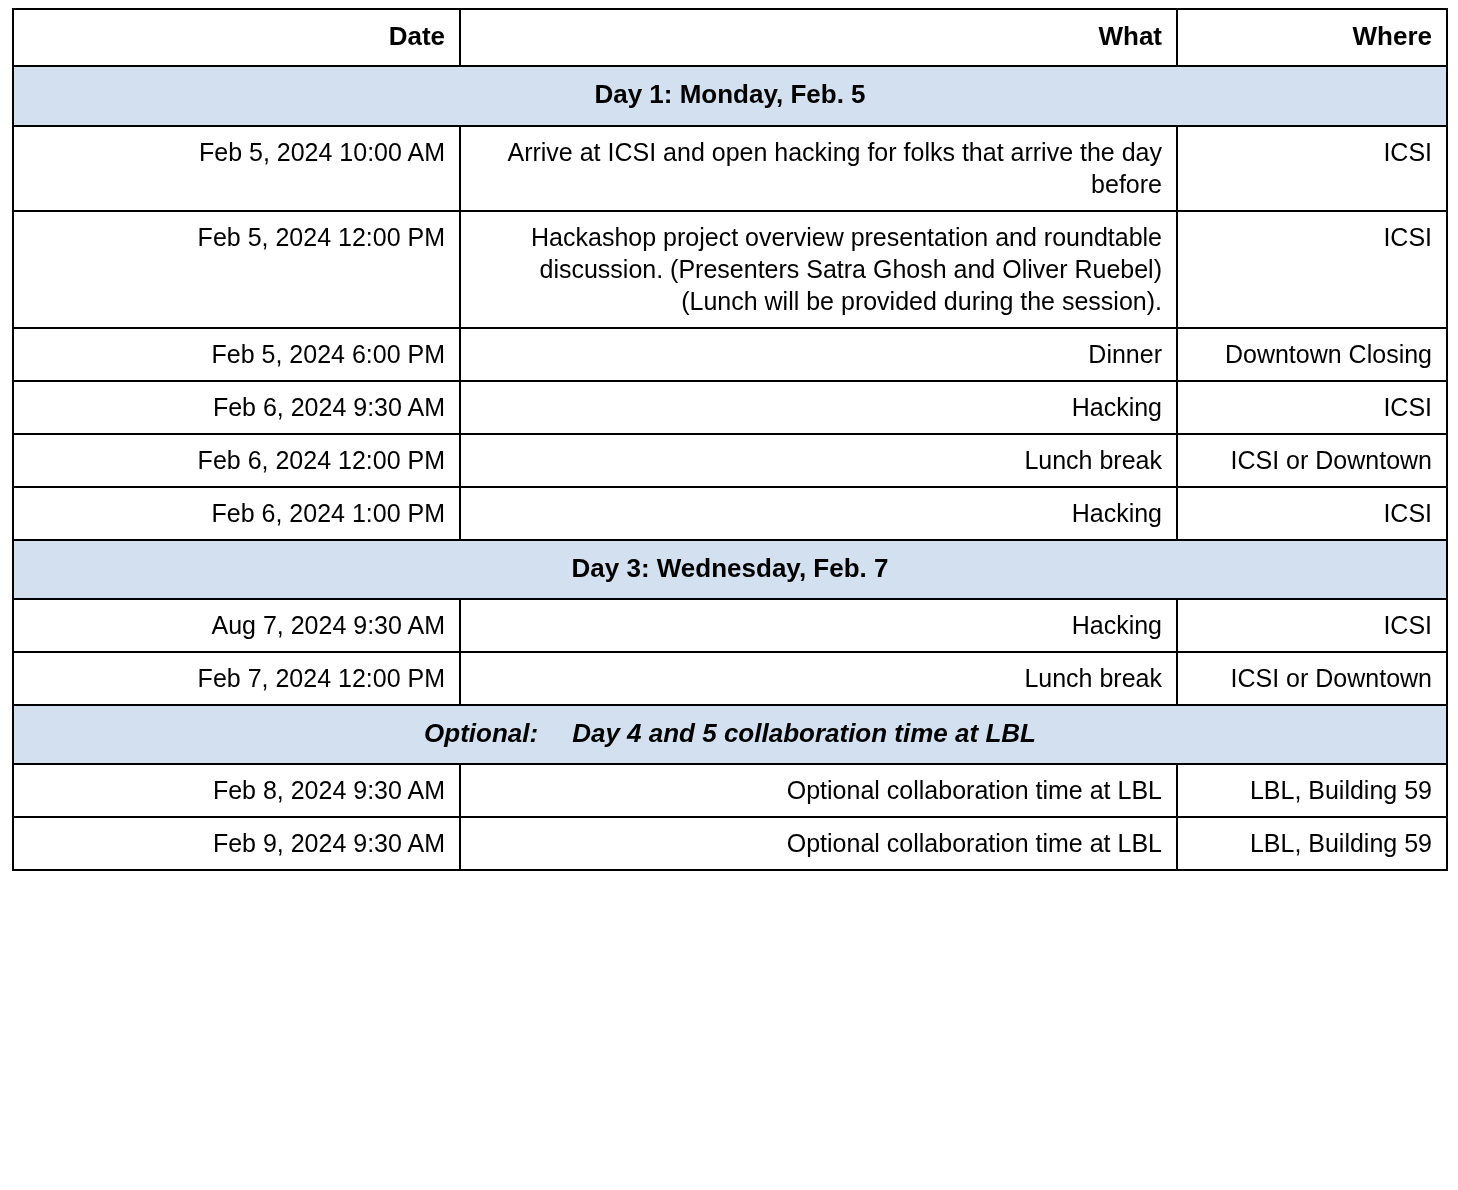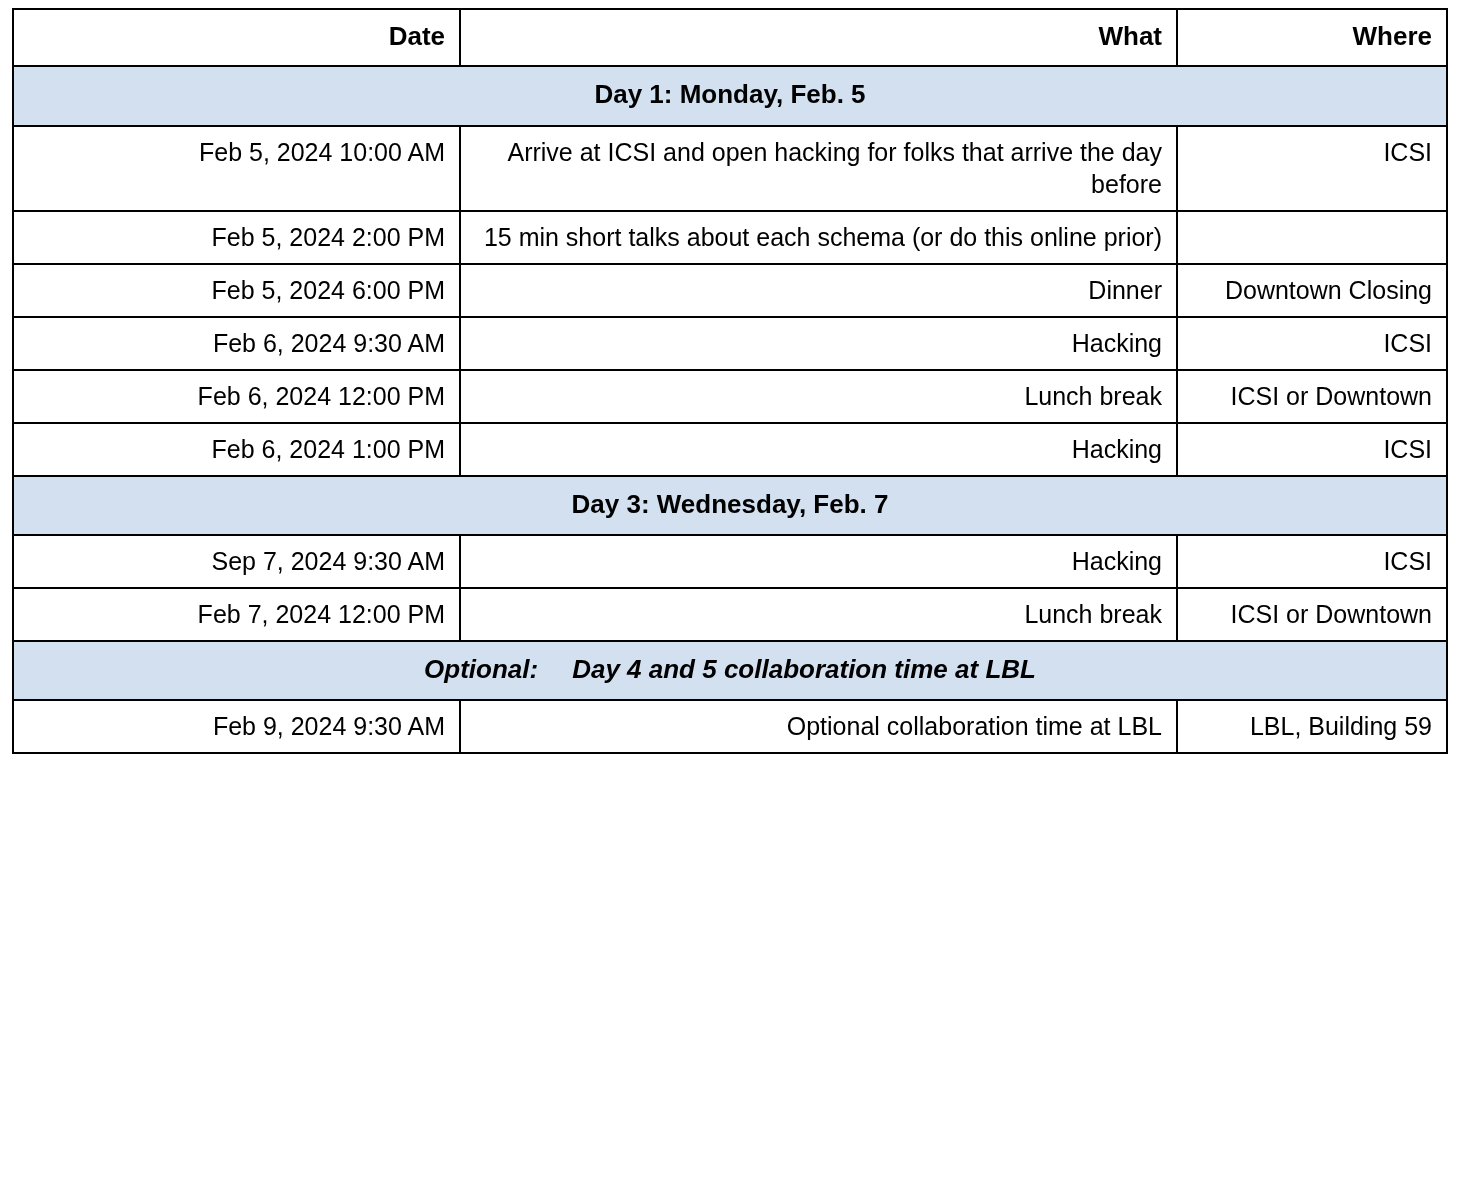--- a/index.html
+++ b/index.html
@@ -74,23 +74,23 @@
   <tbody id="table-body">
       <tr class="section-row">
         <td colspan="3"><span>Day 1: Monday, Feb. 5</span></td>
       </tr>
       <tr>
         <td>Feb 5, 2024 10:00 AM</td>
         <td>Arrive at ICSI and open hacking for folks that arrive the day before</td>
         <td>ICSI</td>
       </tr>
       <tr>
-        <td>Feb 5, 2024 2:00 PM</td>
-        <td>15 min short talks about each schema (or do this online prior)</td>
-        <td></td>
+        <td>Feb 5, 2024 12:00 PM</td>
+        <td>Hackashop project overview presentation and roundtable discussion. (Presenters Satra Ghosh and Oliver Ruebel) (Lunch will be provided during the session).</td>
+        <td>ICSI</td>
       </tr>
       <tr>
         <td>Feb 5, 2024 6:00 PM</td>
         <td>Dinner</td>
         <td>Downtown Closing</td>
       </tr>
       <tr>
         <td>Feb 6, 2024 9:30 AM</td>
         <td>Hacking</td>
         <td>ICSI</td>
@@ -102,31 +102,36 @@
       </tr>
       <tr>
         <td>Feb 6, 2024 1:00 PM</td>
         <td>Hacking</td>
         <td>ICSI</td>
       </tr>
       <tr class="section-row">
         <td colspan="3"><span>Day 3: Wednesday, Feb. 7</span></td>
       </tr>
       <tr>
-        <td>Sep 7, 2024 9:30 AM</td>
+        <td>Aug 7, 2024 9:30 AM</td>
         <td>Hacking</td>
         <td>ICSI</td>
       </tr>
       <tr>
         <td>Feb 7, 2024 12:00 PM</td>
         <td>Lunch break</td>
         <td>ICSI or Downtown</td>
       </tr>
       <tr class="section-row">
         <td colspan="3"><span class="opt-wrap"><span class="opt-label">Optional:</span><span>Day 4 and 5 collaboration time at LBL</span></span></td>
       </tr>
       <tr>
+        <td>Feb 8, 2024 9:30 AM</td>
+        <td>Optional collaboration time at LBL</td>
+        <td>LBL, Building 59</td>
+      </tr>
+      <tr>
         <td>Feb 9, 2024 9:30 AM</td>
         <td>Optional collaboration time at LBL</td>
         <td>LBL, Building 59</td>
       </tr>
     </tbody>
 </table>
 
 </body></html>

